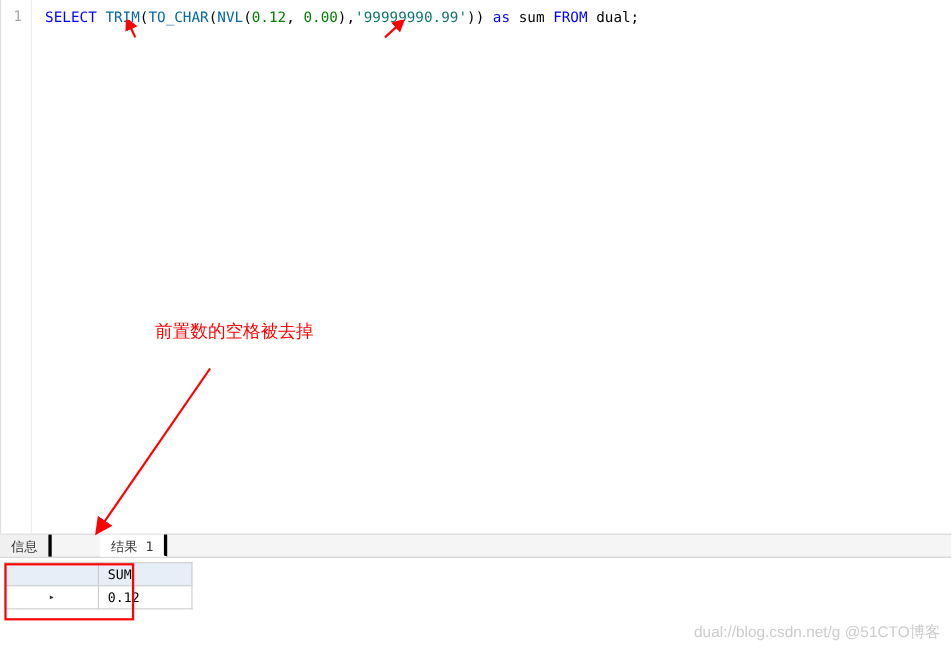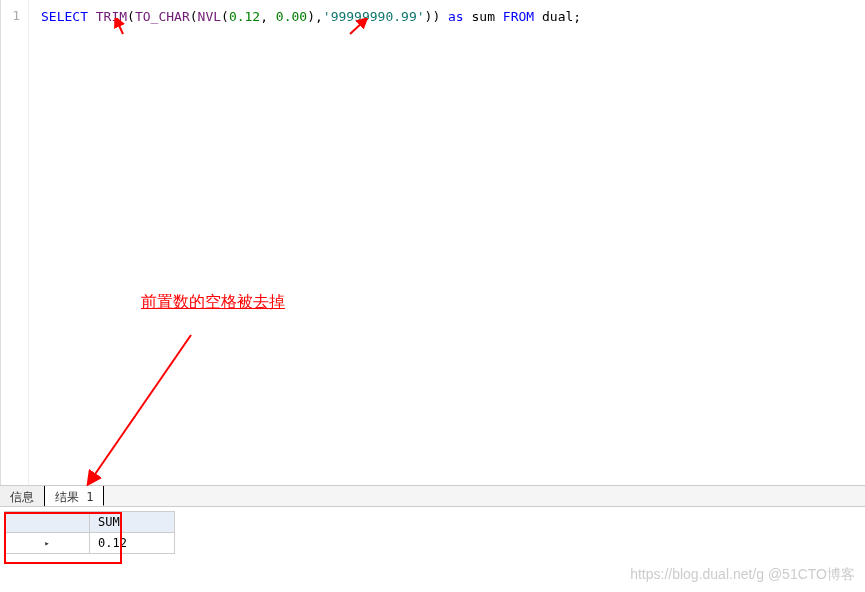--- a/index.html
+++ b/index.html
@@ -36,58 +36,58 @@
     .code-line {
       position: absolute;
       left: 40px;
       top: 8px;
       font-family: Consolas, monospace;
       font-size: 13px;
       white-space: pre;
       line-height: 18px;
     }
     .kw { color: #0000ff; }
-    .func { color: #701a75; }
+    .func { color: #0369a1; }
     .num { color: #008000; }
     .str { color: #0f766e; }
     .plain { color: #000; }
     .annotation-text {
       position: absolute;
       left: 140px;
       top: 290px;
       color: #ff0000;
       font-size: 16px;
       line-height: 24px;
       font-family: "Microsoft YaHei", sans-serif;
-      text-decoration: underline;
     }
     .arrow-svg {
       position: absolute;
       pointer-events: none;
     }
     .tabs-bar {
       display: flex;
       border-top: 1px solid #ccc;
       border-bottom: 1px solid #ccc;
       height: 22px;
       background: #f5f5f5;
       font-size: 12px;
     }
     .tab {
       padding: 3px 10px;
-      border-right: 1px solid #000000;
+      border-right: 3px solid #000000;
       cursor: pointer;
       background: #f0f0f0;
       color: #333;
     }
     .tab.active {
       background: #fff;
       border-bottom: 1px solid #fff;
       position: relative;
       top: 0;
+      margin-left: 44px;
     }
     .result-area {
       position: relative;
       padding: 4px;
     }
     .result-table {
       border-collapse: collapse;
       font-size: 12px;
     }
     .result-table th {
@@ -182,13 +182,13 @@
     <tr>
       <td class="row-marker">▸</td>
       <td>0.12</td>
     </tr>
   </tbody>
     </table>
 </div>
 
 <div class="highlight-box" style="left:4px; top:512px; width:118px; height:52px;"></div>
 
-<div class="watermark">https://blog.dual.net/g @51CTO博客</div>
+<div class="watermark">dual://blog.csdn.net/g @51CTO博客</div>
 
 </body></html>

